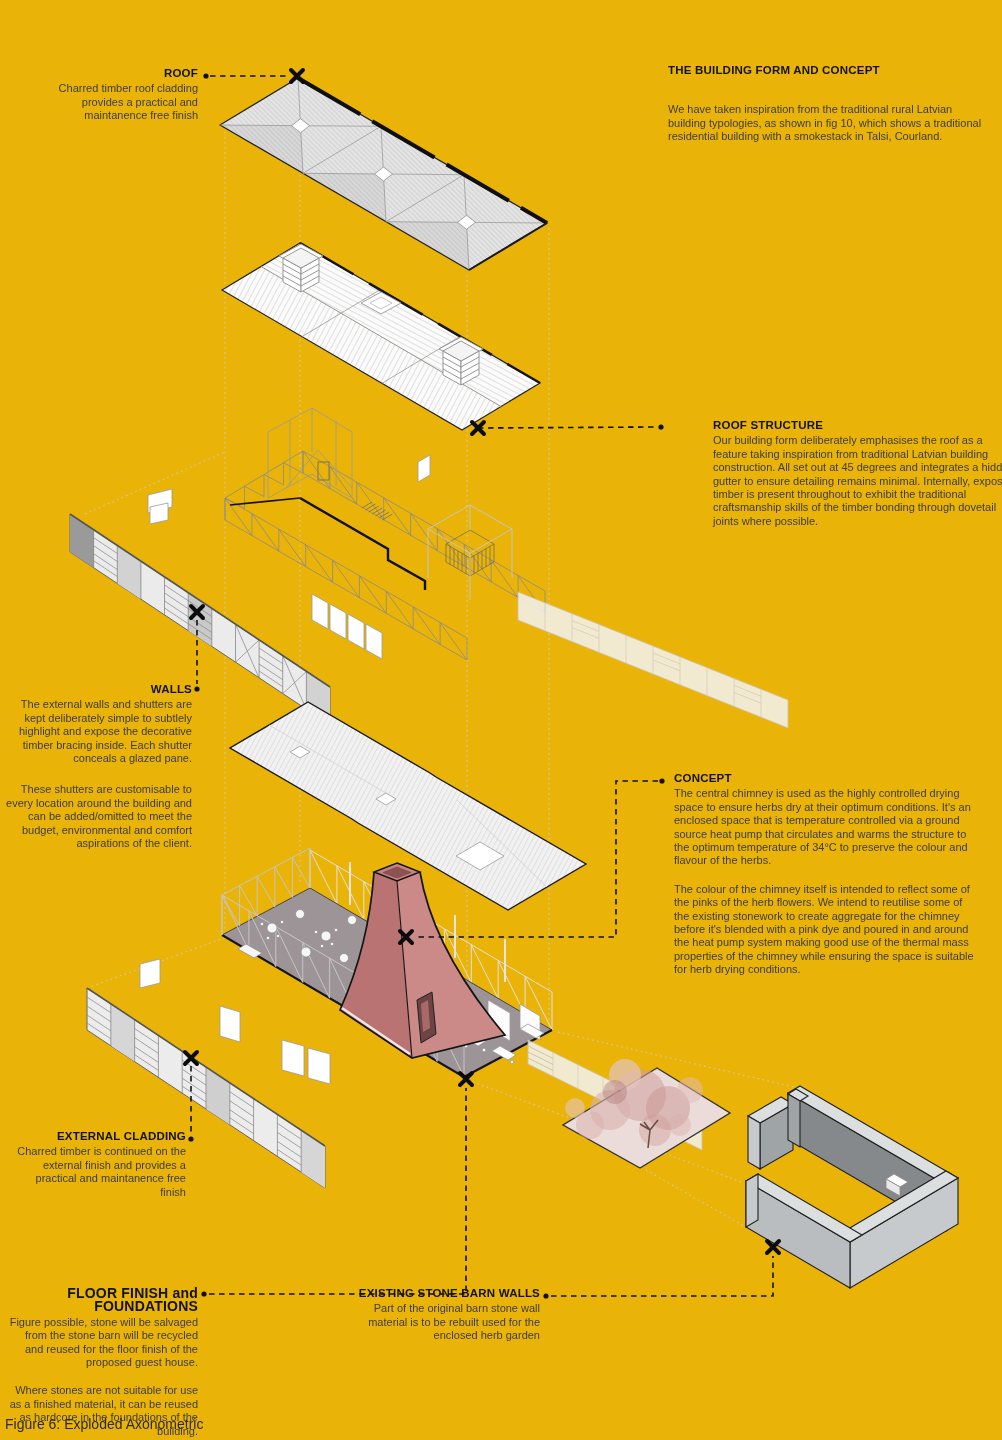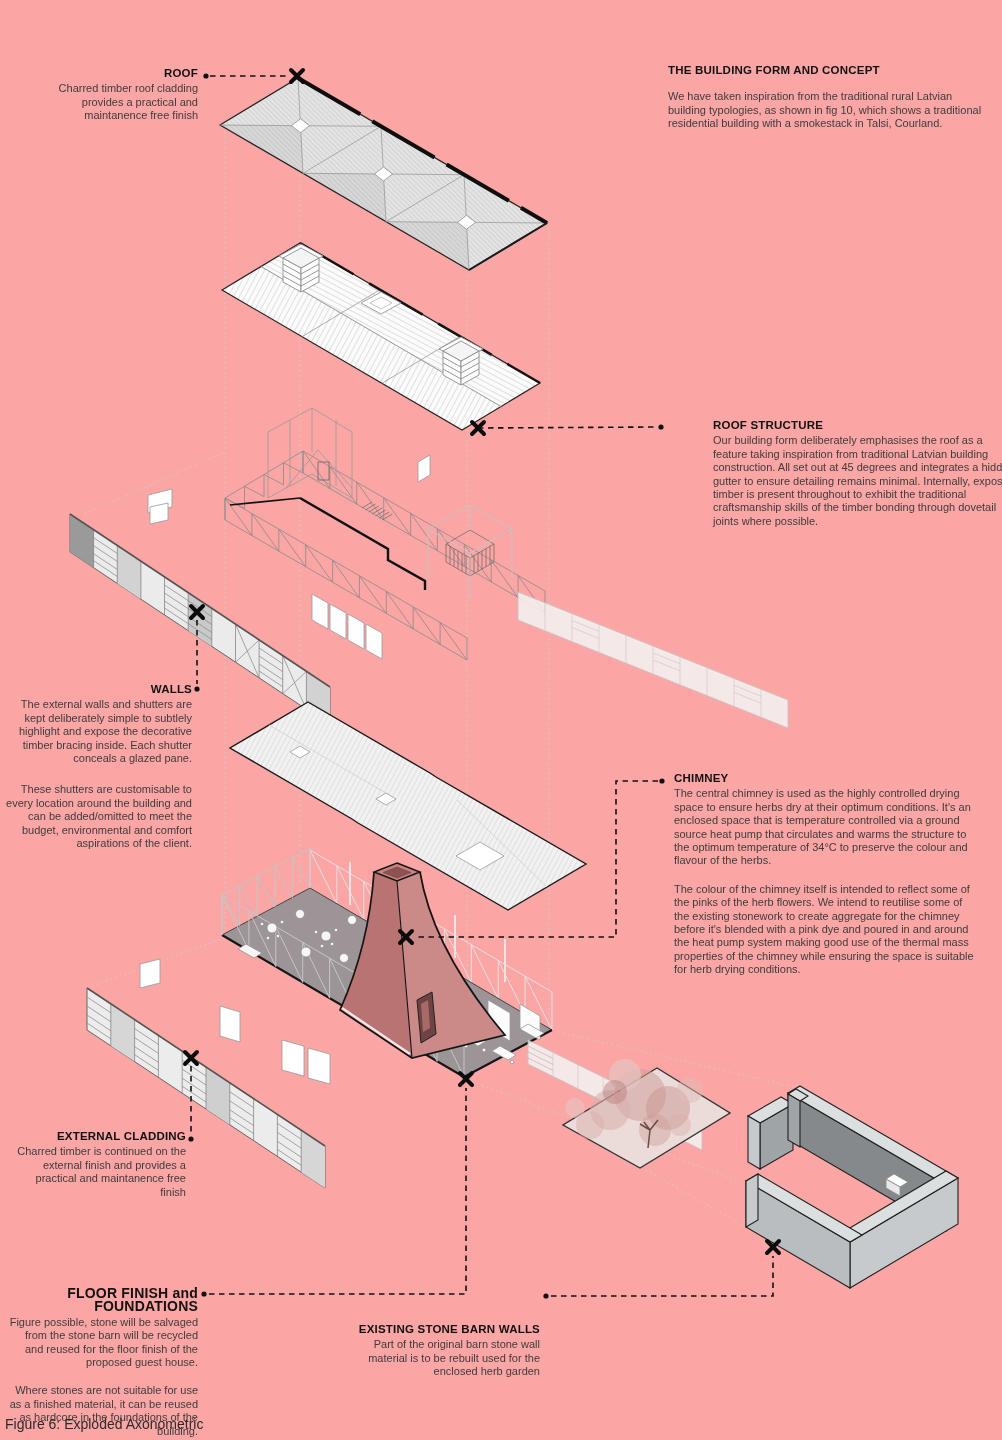--- a/index.html
+++ b/index.html
@@ -1,16 +1,16 @@
 <!DOCTYPE html>
 <html><head>
 <meta charset="utf-8">
 <style>
   html,body{margin:0;padding:0;background:#ffffff;}
-  #page{position:relative;width:1002px;height:1440px;background:#fca5a5;overflow:hidden;
+  #page{position:relative;width:1002px;height:1440px;background:#eab308;overflow:hidden;
         font-family:"Liberation Sans",sans-serif;}
   #diagram{position:absolute;left:0;top:0;}
   .ann{position:absolute;font-size:11px;line-height:13.4px;color:#3d3d3d;z-index:2;}
   .ann h4{font-size:11.5px;font-weight:bold;color:#121212;margin:0 0 2px 0;letter-spacing:.2px;}
   .ra{text-align:right;}
   .gap{margin-top:15px;}
   #caption{position:absolute;font-size:14px;color:#2b2b2b;z-index:2;}
 </style>
 </head>
 <body>
@@ -386,52 +386,52 @@
     <path transform="translate(773,1247)" d="M-6,-6 L6,6 M-6,6 L6,-6"></path>
   </g>
 </svg>
 
   <div class="ann ra" style="left:16px;top:67px;width:182px;">
     <h4>ROOF</h4>
     <div>Charred timber roof cladding provides a practical and maintanence free finish</div>
   </div>
 
   <div class="ann" style="left:668px;top:64px;width:322px;">
-    <h4 style="margin-bottom:13px;">THE BUILDING FORM AND CONCEPT</h4>
+    <h4 style="margin-bottom:26px;">THE BUILDING FORM AND CONCEPT</h4>
     <div>We have taken inspiration from the traditional rural Latvian building typologies, as shown in fig 10, which shows a traditional residential building with a smokestack in Talsi, Courland.</div>
   </div>
 
   <div class="ann" style="left:674px;top:419px;width:302px;margin-left:39px;">
     <h4>ROOF STRUCTURE</h4>
     <div>Our building form deliberately emphasises the roof as a feature taking inspiration from traditional Latvian building construction. All set out at 45 degrees and integrates a hidden gutter to ensure detailing remains minimal. Internally, exposed timber is present throughout to exhibit the traditional craftsmanship skills of the timber bonding through dovetail joints where possible.</div>
   </div>
 
   <div class="ann ra" style="left:6px;top:683px;width:186px;">
     <h4>WALLS</h4>
     <div>The external walls and shutters are kept deliberately simple to subtlely highlight and expose the decorative timber bracing inside. Each shutter conceals a glazed pane.</div>
     <div class="gap" style="margin-top:18px;">These shutters are customisable to every location around the building and can be added/omitted to meet the budget, environmental and comfort aspirations of the client.</div>
   </div>
 
   <div class="ann" style="left:674px;top:772px;width:306px;">
-    <h4>CHIMNEY</h4>
+    <h4>CONCEPT</h4>
     <div>The central chimney is used as the highly controlled drying space to ensure herbs dry at their optimum conditions. It's an enclosed space that is temperature controlled via a ground source heat pump that circulates and warms the structure to the optimum temperature of 34°C to preserve the colour and flavour of the herbs.</div>
     <div class="gap">The colour of the chimney itself is intended to reflect some of the pinks of the herb flowers. We intend to reutilise some of the existing stonework to create aggregate for the chimney before it's blended with a pink dye and poured in and around the heat pump system making good use of the thermal mass properties of the chimney while ensuring the space is suitable for herb drying conditions.</div>
   </div>
 
   <div class="ann ra" style="left:14px;top:1130px;width:172px;">
     <h4>EXTERNAL CLADDING</h4>
     <div>Charred timber is continued on the external finish and provides a practical and maintanence free finish</div>
   </div>
 
   <div class="ann ra" style="left:8px;top:1287px;width:190px;">
     <h4 style="font-size:14px;">FLOOR FINISH and FOUNDATIONS</h4>
     <div>Figure possible, stone will be salvaged from the stone barn will be recycled and reused for the floor finish of the proposed guest house.</div>
     <div class="gap">Where stones are not suitable for use as a finished material, it can be reused as hardcore in the foundations of the building.</div>
   </div>
 
-  <div class="ann ra" style="left:348px;top:1323px;width:192px;">
+  <div class="ann ra" style="left:348px;top:1287px;width:192px;">
     <h4>EXISTING STONE BARN WALLS</h4>
     <div>Part of the original barn stone wall material is  to be rebuilt used for the enclosed herb garden</div>
   </div>
 
   <div id="caption" style="left:5px;top:1416px;">Figure 6: Exploded Axonometric</div>
 
 </div>
 
 </body></html>

